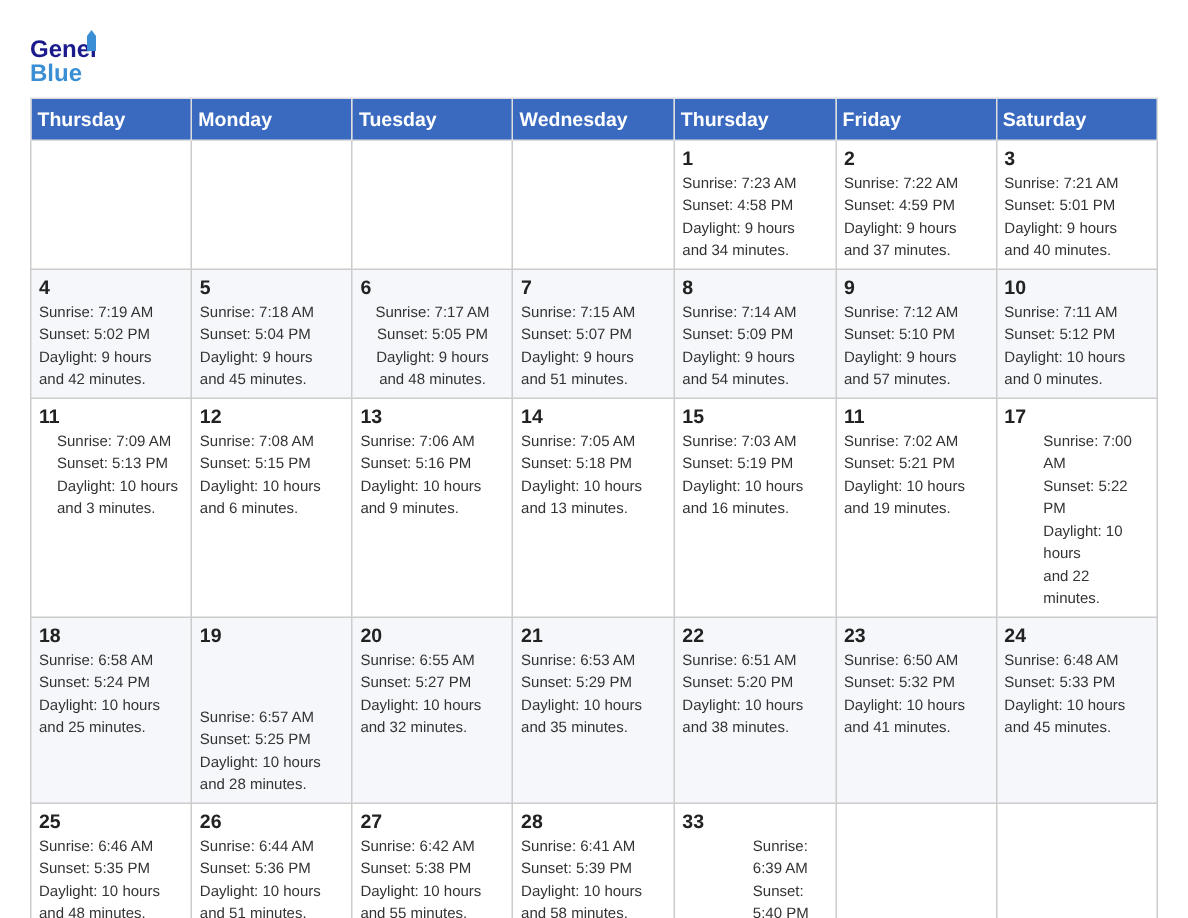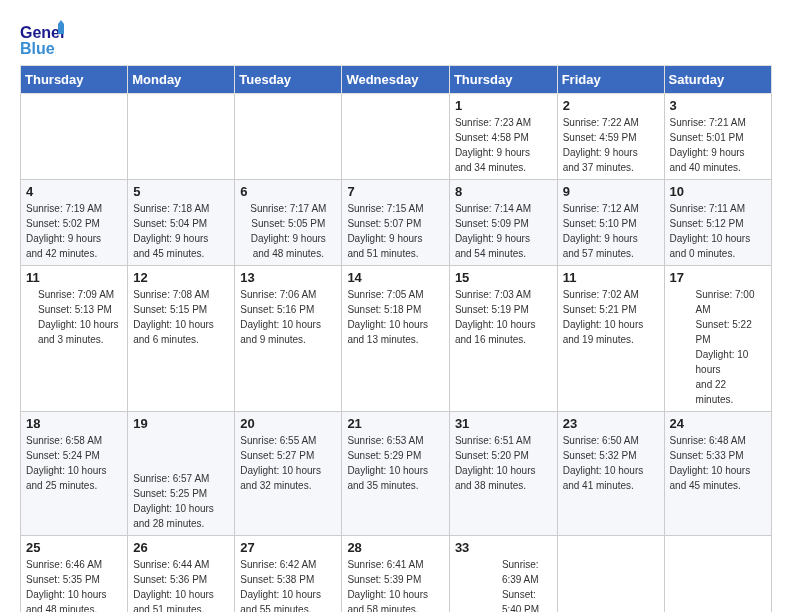--- a/index.html
+++ b/index.html
@@ -267,21 +267,21 @@
 and 32 minutes.</div>
         </td>
         <td>
           <span class="day-num">21</span>
           <div class="day-info" style="white-space: pre-line;">Sunrise: 6:53 AM
 Sunset: 5:29 PM
 Daylight: 10 hours
 and 35 minutes.</div>
         </td>
         <td>
-          <span class="day-num">31</span>
+          <span class="day-num">22</span>
           <div class="day-info" style="white-space: pre-line;">Sunrise: 6:51 AM
 Sunset: 5:20 PM
 Daylight: 10 hours
 and 38 minutes.</div>
         </td>
         <td>
           <span class="day-num">23</span>
           <div class="day-info" style="white-space: pre-line;">Sunrise: 6:50 AM
 Sunset: 5:32 PM
 Daylight: 10 hours

